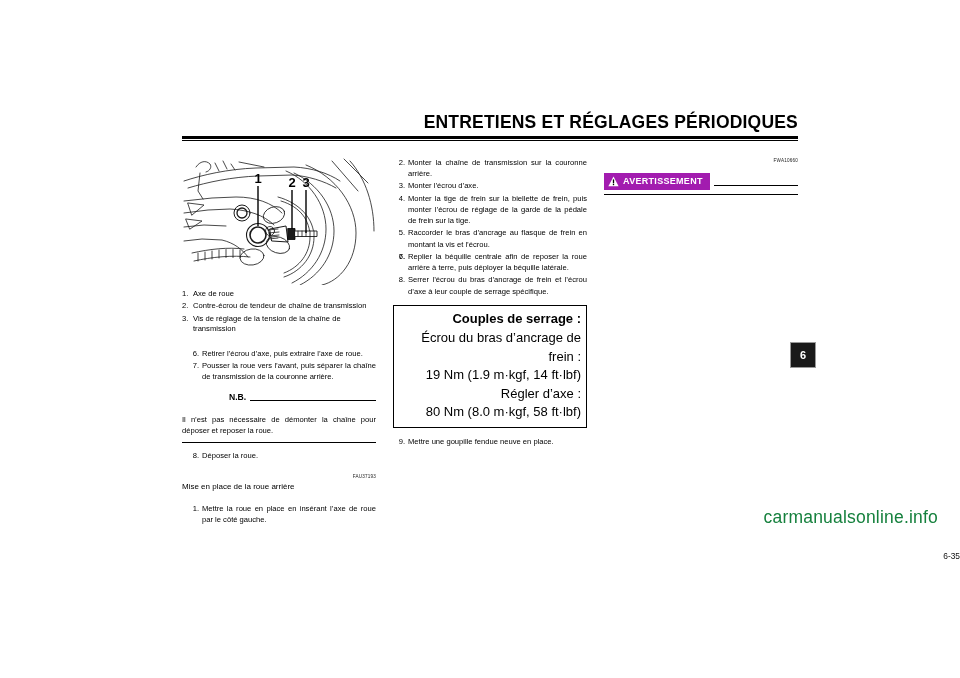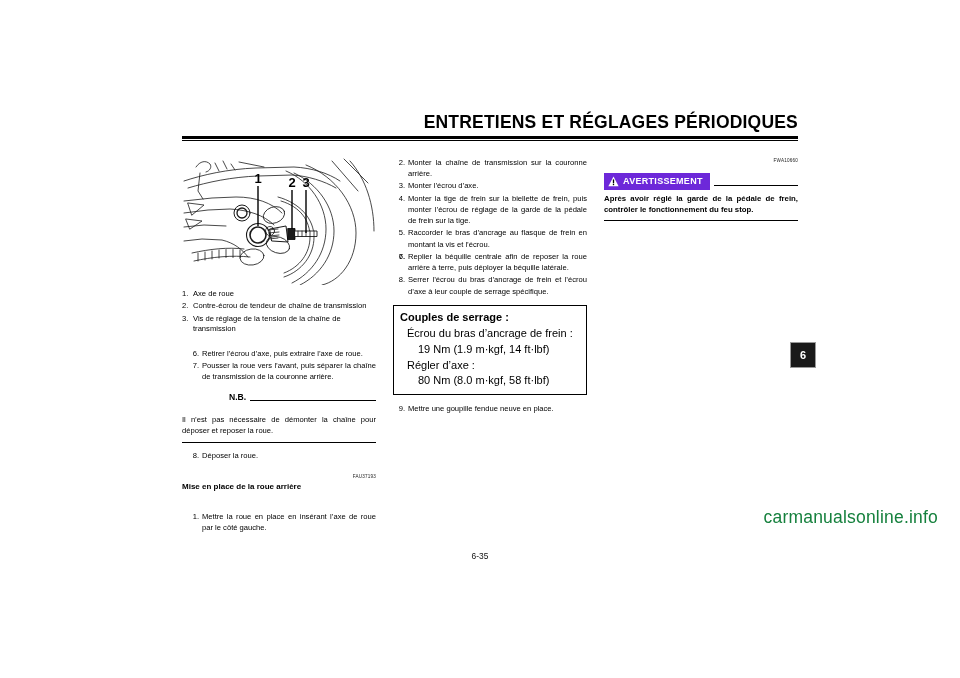--- a/index.html
+++ b/index.html
@@ -163,48 +163,49 @@
     letter-spacing: 0.2px;
     color: #222;
     text-align: right;
     height: 8px;
     line-height: 8px;
   }
   .code.left-col { text-align: right; }
 
   .subhead {
     font-size: 8px;
-    font-weight: bold;
-    margin-bottom: 18px;
+    font-weight: normal;
+    margin-bottom: 10px;
   }
 
   
   .spec-box {
     border: 1.3px solid #000;
     padding: 4px 5px 5px 6px;
     margin: 8px 0 8px 0;
-    font-size: 11px;
+    font-size: 13px;
     line-height: 1.42;
+    text-align: right;
   }
   .spec-title {
     font-weight: bold;
     margin-bottom: 1px;
   }
   .spec-l1 { padding-left: 7px; }
   .spec-l2 { padding-left: 18px; }
 
   
   .warn-block { margin-top: 8px; }
   .warn-head {
     display: flex;
     align-items: center;
     gap: 4px;
   }
   .warn-badge {
-    background: #6d28d9;
+    background: #a21caf;
     color: #fff;
     display: inline-flex;
     align-items: center;
     gap: 4px;
     padding: 1.5px 7px 1.5px 4px;
     font-size: 9px;
     font-weight: bold;
     letter-spacing: 0.3px;
     white-space: nowrap;
   }
@@ -251,21 +252,21 @@
     border: 1px solid #9a9a9a;
     box-sizing: border-box;
   }
 
   
   .page-number {
     position: absolute;
     left: 0;
     top: 551px;
     width: 960px;
-    text-align: center;
+    text-align: right;
     font-size: 8.4px;
     color: #111;
   }
 
   
   .watermark {
     position: absolute;
     right: 22px;
     bottom: 16px;
     font-size: 17.5px;
@@ -468,21 +469,20 @@
               <svg width="11" height="11" viewBox="0 0 11 11" xmlns="http://www.w3.org/2000/svg">
                 <polygon points="5.5,0.6 10.6,10.2 0.4,10.2" fill="#ffffff"></polygon>
                 <rect x="4.85" y="3.4" width="1.3" height="3.9" fill="#000000"></rect>
                 <rect x="4.85" y="7.9" width="1.3" height="1.3" fill="#000000"></rect>
               </svg>
             </span>
             <span>AVERTISSEMENT</span>
           </span>
           <span class="warn-line"></span>
         </div>
-        <div class="warn-body">Après avoir réglé la garde de la pédale de frein, contrôler le fonctionnement du feu stop.</div>
         <div class="warn-rule"></div>
       </div>
     </div>
 
   </div>
 
   <div class="chapter-tab">6</div>
 
   <div class="page-number">6-35</div>
 

